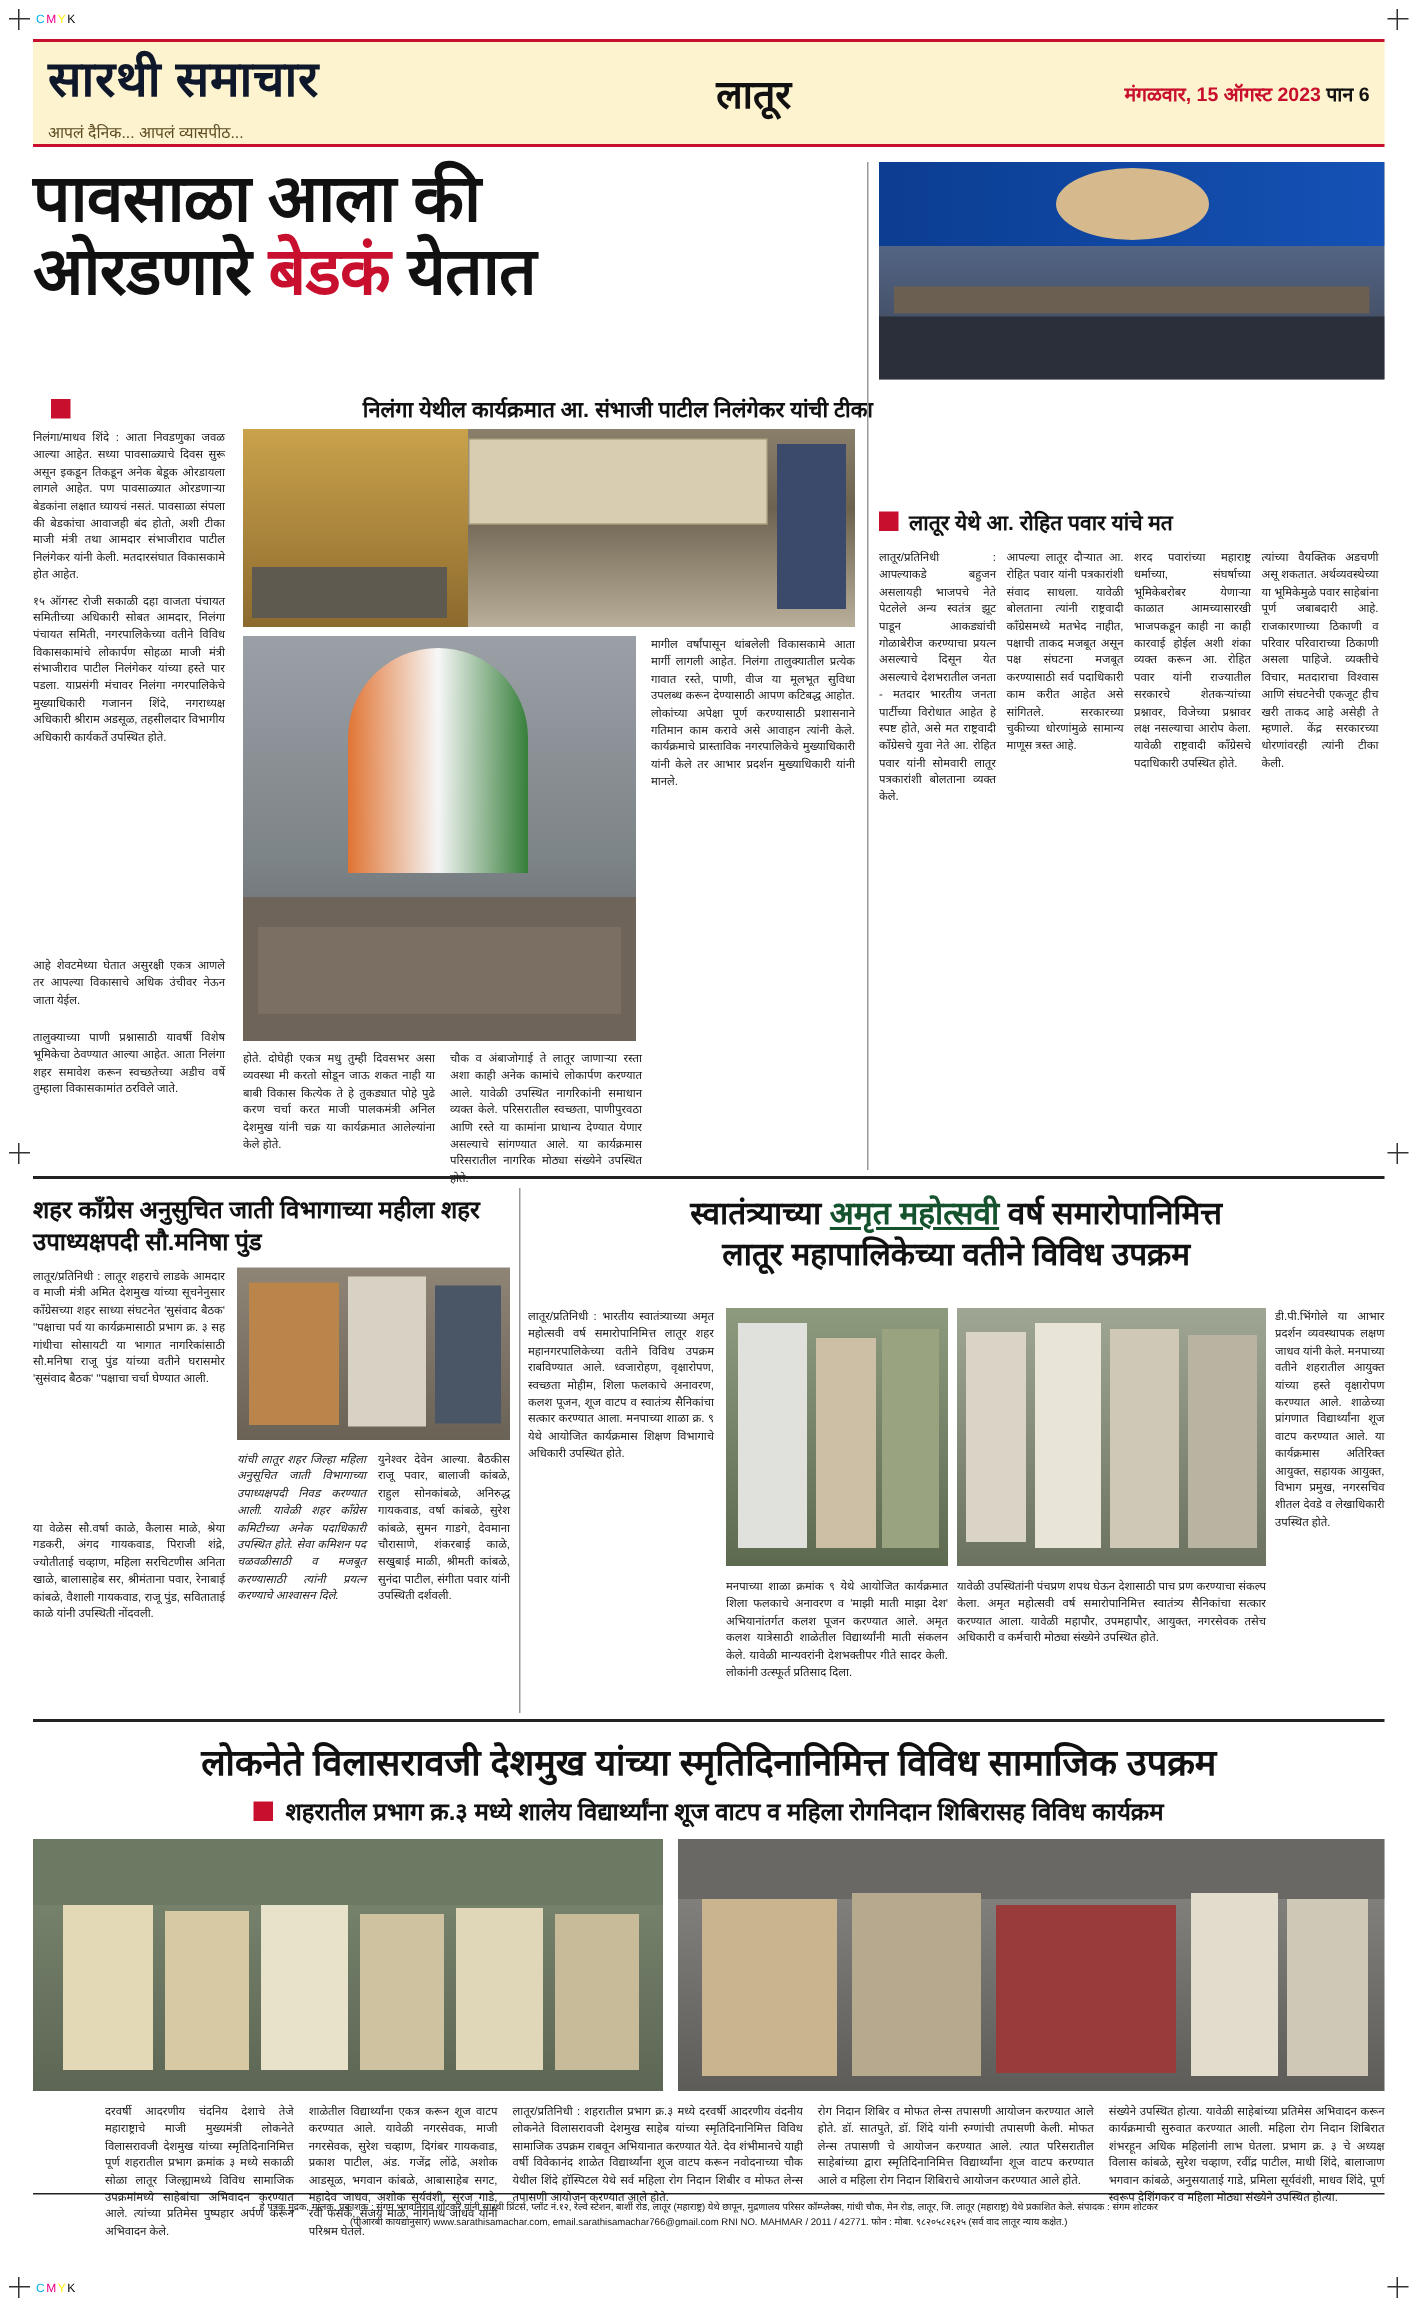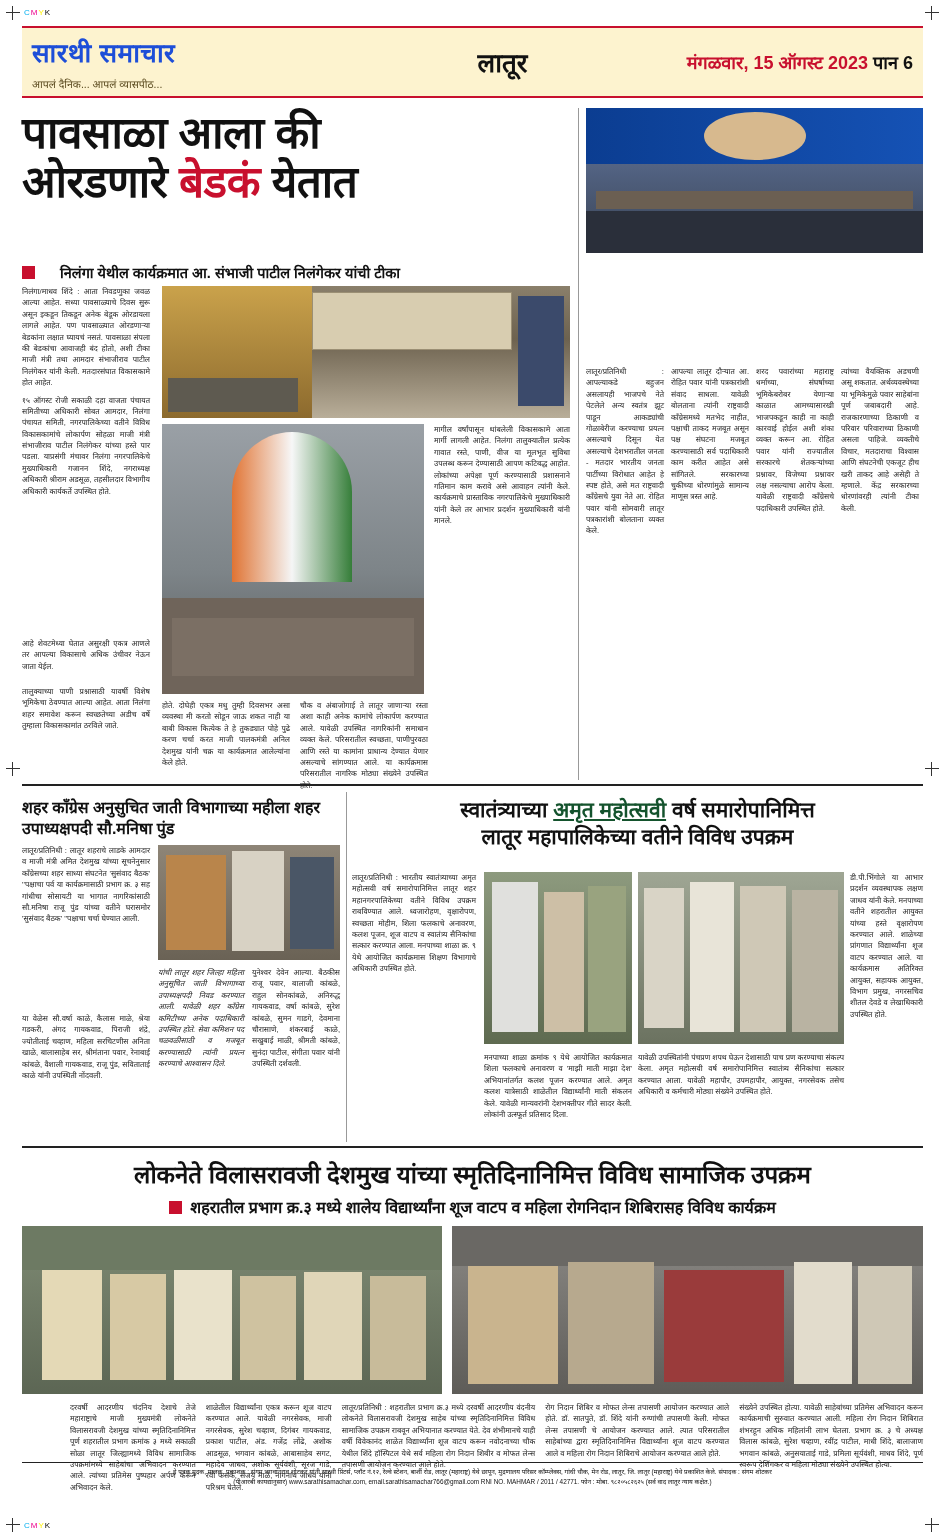--- a/index.html
+++ b/index.html
@@ -22,37 +22,37 @@
   .cmyk { position:absolute; font-size:8px; letter-spacing:1px; font-family:"Liberation Sans", sans-serif; }
   .cmyk .c{color:#00aeef;} .cmyk .m{color:#ec008c;} .cmyk .y{color:#fff200;} .cmyk .k{color:#000;}
 
   
   .masthead {
     position:absolute; left:22px; top:26px; width:901px; height:72px;
     background:#fdf3cf; border-top:2px solid #c8102e; border-bottom:2px solid #c8102e;
     display:flex; align-items:center;
   }
   .mast-left { padding-left:10px; width:330px; }
-  .mast-title { font-size:26px; font-weight:bold; color:#1d4ed8; letter-spacing:0.5px; }
+  .mast-title { font-size:33px; font-weight:bold; color:#0f172a; letter-spacing:0.5px; }
   .mast-tag { font-size:10.5px; color:#5a4a1e; margin-top:7px; }
   .mast-center { flex:1; text-align:center; }
   .mast-city { font-size:26px; font-weight:bold; color:#111; }
   .mast-right { width:270px; text-align:right; padding-right:10px; }
-  .mast-date { font-size:18px; font-weight:bold; color:#111; }
+  .mast-date { font-size:13px; font-weight:bold; color:#111; }
   .mast-date .red { color:#c8102e; }
 
   
   .head-main {
     position:absolute; left:22px; top:108px; width:548px;
   }
   .head-main .l1 { font-size:44px; font-weight:bold; line-height:1.12; letter-spacing:-0.5px; }
   .head-main .l2 { font-size:44px; font-weight:bold; line-height:1.12; letter-spacing:-0.5px; }
   .head-main .hl { color:#c8102e; }
 
-  .subhead-row { position:absolute; left:22px; top:262px; width:548px; display:flex; align-items:center; gap:25px;}
+  .subhead-row { position:absolute; left:34px; top:262px; width:548px; display:flex; align-items:center; gap:7px;justify-content:space-between;}
   .redsq { width:13px; height:13px; background:#c8102e; display:inline-block; flex:none;}
   .subhead-row .txt { font-size:14.5px; font-weight:bold; }
 
   
   .lcolwrap { position:absolute; left:22px; top:286px; width:548px; }
   .col-text { font-size:7.6px; line-height:1.5; text-align:justify; color:#1a1a1a; }
 
   .photo { background:#c9c9c9; border:0; overflow:hidden; position:relative; }
 
   
@@ -162,20 +162,24 @@
 
   <div class="vr" style="left:578px; top:108px; height:672px;"></div>
 
   <div class="photo rtop-photo" style="background:linear-gradient(180deg,#6f7d9c 0%,#50607f 45%,#3a4352 100%);">
     <div style="position:absolute;left:0;top:0;width:100%;height:56px;background:linear-gradient(90deg,#0b3d91,#1552b5);"></div>
     <div style="position:absolute;left:118px;top:4px;width:102px;height:48px;border-radius:50%;background:#d7b98e;"></div>
     <div style="position:absolute;left:0;bottom:0;width:100%;height:42px;background:#2a2f3a;"></div>
     <div style="position:absolute;left:10px;bottom:44px;width:317px;height:18px;background:#6b5f52;"></div>
   </div>
 
+  <div class="rsub">
+    <span class="redsq"></span>
+    <span class="txt">लातूर येथे आ. रोहित पवार यांचे मत</span>
+  </div>
 
   <div style="position:absolute; left:586px; top:366px; width:337px;">
     <div style="display:flex; gap:7px;">
       <div class="col-text" style="width:78px;">लातूर/प्रतिनिधी : आपल्याकडे बहुजन असलायही भाजपचे नेते पेटलेले अन्य स्वतंत्र झूट पाडून आकड्यांची गोळाबेरीज करण्याचा प्रयत्न असल्याचे दिसून येत असल्याचे देशभरातील जनता - मतदार भारतीय जनता पार्टीच्या विरोधात आहेत हे स्पष्ट होते, असे मत राष्ट्रवादी काँग्रेसचे युवा नेते आ. रोहित पवार यांनी सोमवारी लातूर पत्रकारांशी बोलताना व्यक्त केले.</div>
       <div class="col-text" style="width:78px;">आपल्या लातूर दौऱ्यात आ. रोहित पवार यांनी पत्रकारांशी संवाद साधला. यावेळी बोलताना त्यांनी राष्ट्रवादी काँग्रेसमध्ये मतभेद नाहीत, पक्षाची ताकद मजबूत असून पक्ष संघटना मजबूत करण्यासाठी सर्व पदाधिकारी काम करीत आहेत असे सांगितले. सरकारच्या चुकीच्या धोरणांमुळे सामान्य माणूस त्रस्त आहे.</div>
       <div class="col-text" style="width:78px;">शरद पवारांच्या महाराष्ट्र धर्माच्या, संघर्षाच्या भूमिकेबरोबर येणाऱ्या काळात आमच्यासारखी भाजपकडून काही ना काही कारवाई होईल अशी शंका व्यक्त करून आ. रोहित पवार यांनी राज्यातील सरकारचे शेतकऱ्यांच्या प्रश्नावर, विजेच्या प्रश्नावर लक्ष नसल्याचा आरोप केला. यावेळी राष्ट्रवादी काँग्रेसचे पदाधिकारी उपस्थित होते.</div>
       <div class="col-text" style="width:78px;">त्यांच्या वैयक्तिक अडचणी असू शकतात. अर्थव्यवस्थेच्या या भूमिकेमुळे पवार साहेबांना पूर्ण जबाबदारी आहे. राजकारणाच्या ठिकाणी व परिवार परिवाराच्या ठिकाणी असला पाहिजे. व्यक्तीचे विचार, मतदाराचा विश्वास आणि संघटनेची एकजूट हीच खरी ताकद आहे असेही ते म्हणाले. केंद्र सरकारच्या धोरणांवरही त्यांनी टीका केली.</div>
     </div>
   </div>
 

